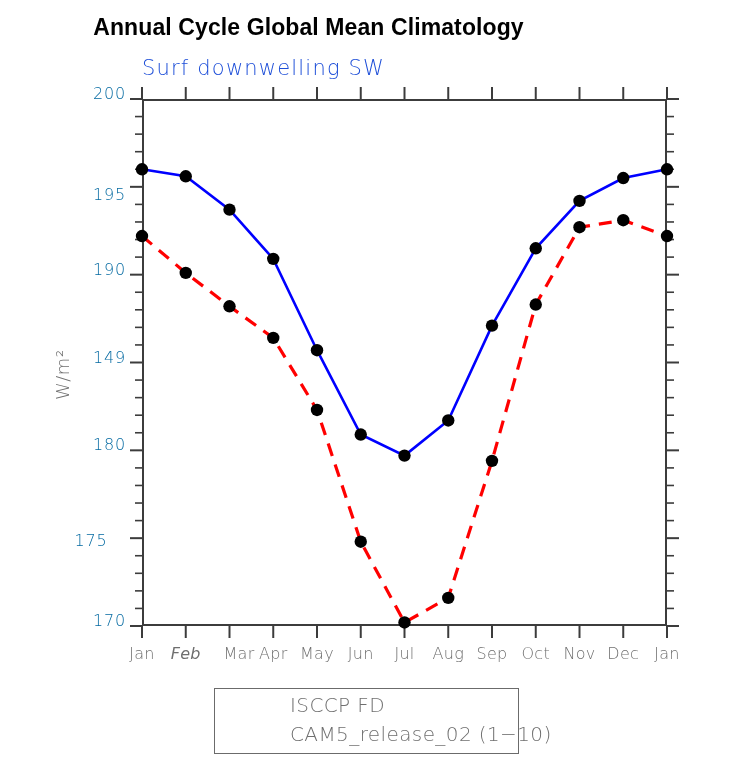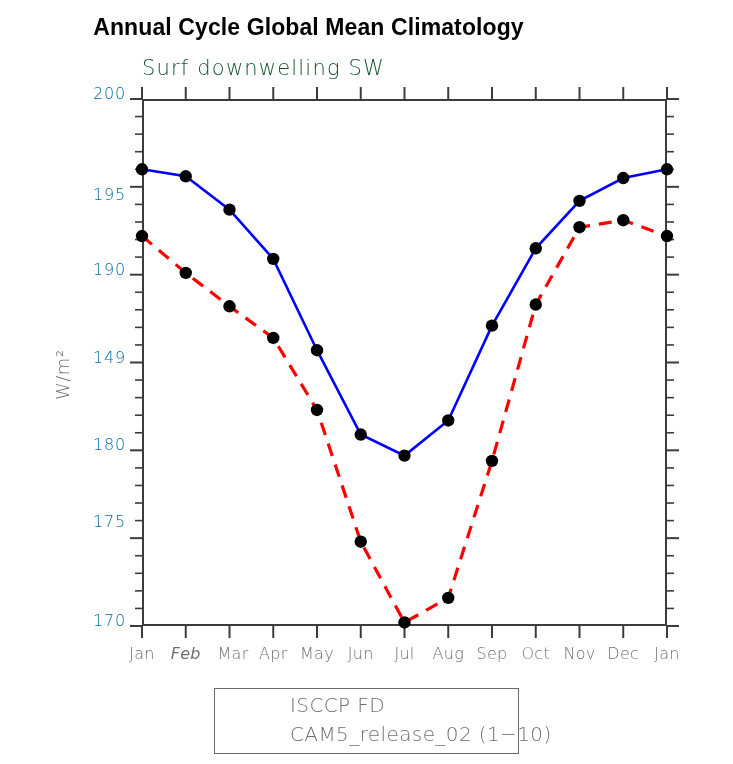--- a/index.html
+++ b/index.html
@@ -11,21 +11,21 @@
   #root{position:absolute;inset:0;}
 
   .title{
     position:absolute;left:0;top:14px;width:617px;text-align:center;
     font-family:"Liberation Sans", sans-serif;
     font-weight:bold;font-size:23px;color:#000000;letter-spacing:.1px;
   }
   .subtitle{
     position:absolute;left:142px;top:56px;
     font-family:"DejaVu Sans", sans-serif;
-    font-weight:300;font-size:21px;color:#14532d;letter-spacing:1.2px;
+    font-weight:300;font-size:21px;color:#1d4ed8;letter-spacing:1.2px;
   }
 
   
   .plot-frame{
     position:absolute;left:142px;top:99px;width:525px;height:527px;
     border:2px solid #3c3c3c;box-sizing:border-box;background:transparent;
   }
   svg.canvas{position:absolute;left:0;top:0;width:733px;height:764px;}
 
   .ylabel{
@@ -196,27 +196,27 @@
         <circle cx="257" cy="732" r="6.2" fill="#000000"></circle>
       </g>
   </svg>
 
   <div id="ytick-labels">
       <div class="ytick-label" style="left: 56px; top: 84px;">200</div>
       <div class="ytick-label" style="left: 56px; top: 185px;">195</div>
       <div class="ytick-label" style="left: 56px; top: 259.667px;">190</div>
       <div class="ytick-label" style="left: 56px; top: 347.5px;">149</div>
       <div class="ytick-label" style="left: 56px; top: 435.333px;">180</div>
-      <div class="ytick-label" style="left: 56px; top: 512px;">175</div>
+      <div class="ytick-label" style="left: 56px; top: 531px; text-align: center;">175</div>
       <div class="ytick-label" style="left: 56px; top: 611px;">170</div>
     </div>
   <div id="xtick-labels">
       <div class="xtick-label" style="left: 112px; top: 644px;">Jan</div>
       <div class="xtick-label" style="left: 155.75px; top: 644px; font-style: italic;">Feb</div>
-      <div class="xtick-label" style="left: 203px; top: 644px;">Mar</div>
+      <div class="xtick-label" style="left: 209px; top: 644px;">Mar</div>
       <div class="xtick-label" style="left: 243.25px; top: 644px;">Apr</div>
       <div class="xtick-label" style="left: 287px; top: 644px;">May</div>
       <div class="xtick-label" style="left: 330.75px; top: 644px;">Jun</div>
       <div class="xtick-label" style="left: 374.5px; top: 644px;">Jul</div>
       <div class="xtick-label" style="left: 418.25px; top: 644px;">Aug</div>
       <div class="xtick-label" style="left: 462px; top: 644px;">Sep</div>
       <div class="xtick-label" style="left: 505.75px; top: 644px;">Oct</div>
       <div class="xtick-label" style="left: 549.5px; top: 644px;">Nov</div>
       <div class="xtick-label" style="left: 593.25px; top: 644px;">Dec</div>
       <div class="xtick-label" style="left: 637px; top: 644px;">Jan</div>

